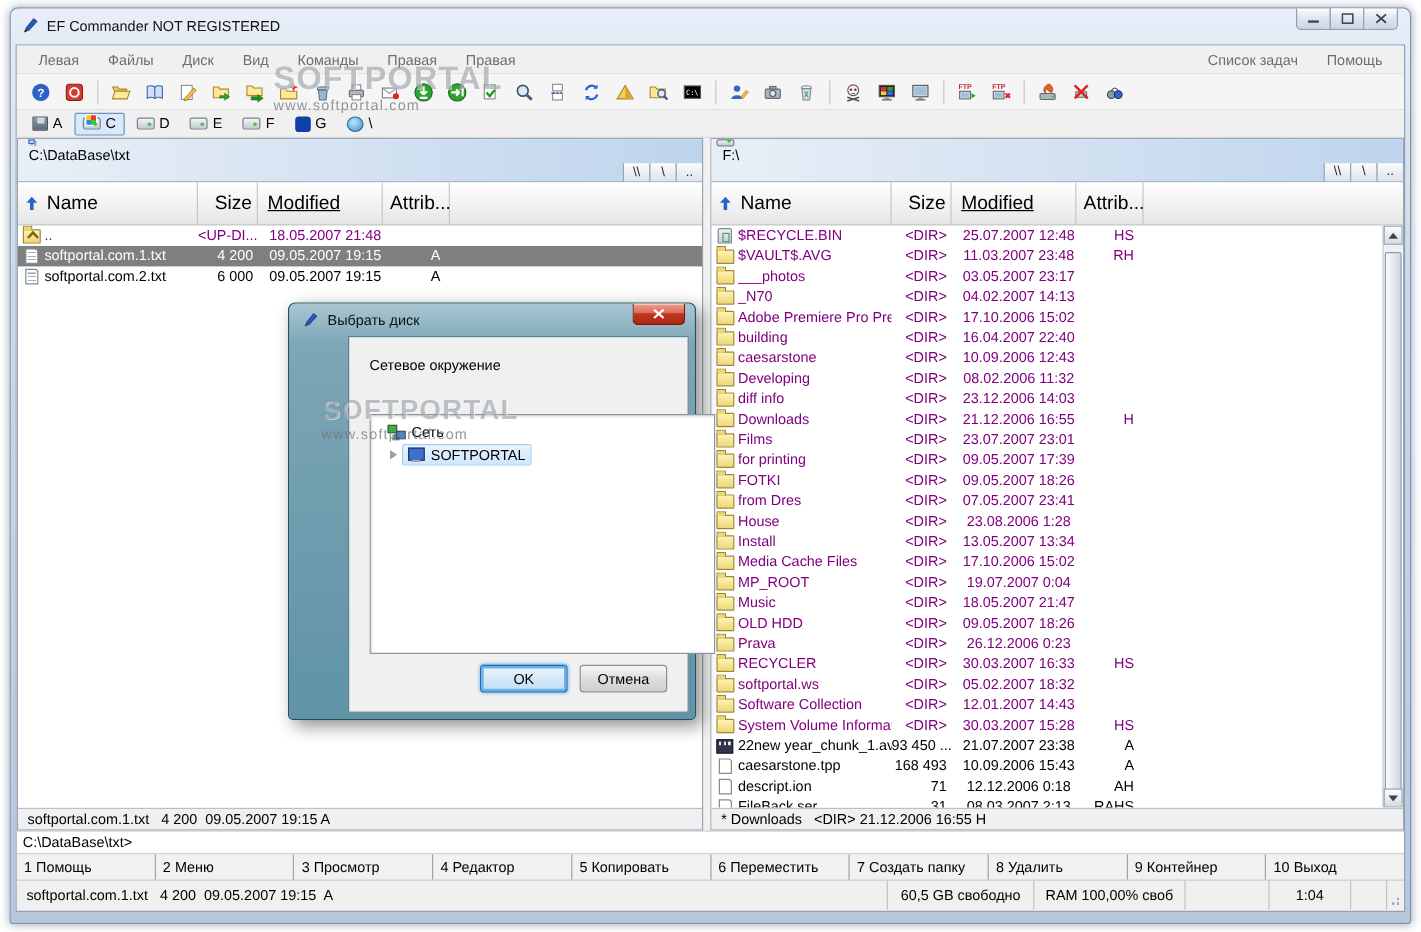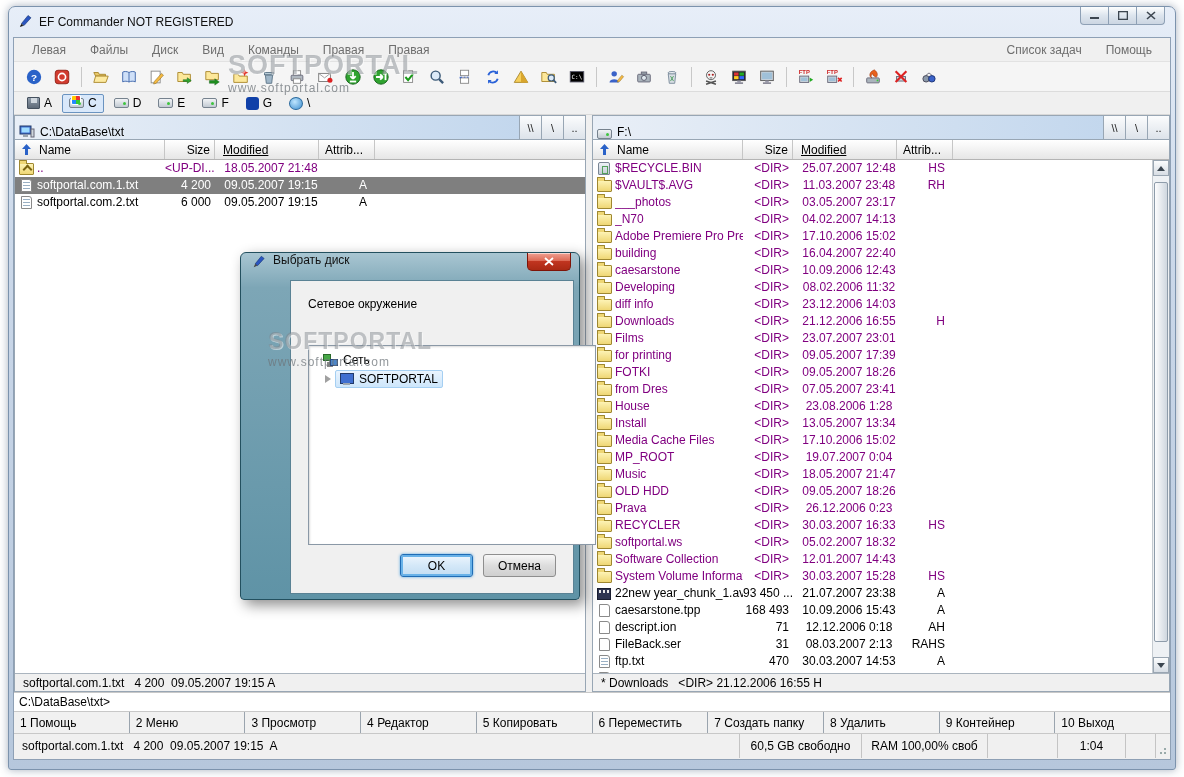--- a/index.html
+++ b/index.html
@@ -46,25 +46,25 @@
     background:conic-gradient(#e33 0 25%,#3c3 0 50%,#28f 0 75%,#fc0 0);border-radius:1px;box-shadow:0 0 0 1px #fff;}
   .di.hp{width:13px;height:13px;background:#1040a8;border-radius:3px;color:#fff;font-size:7px;font-weight:bold;text-align:center;line-height:13px;}
   .di.net{width:14px;height:13px;background:radial-gradient(circle at 40% 35%,#bfe6ff,#3e8ecf);border:1px solid #2a6a9e;border-radius:50%;}
 
   
   .panels{height:577px;display:flex;background:#f0f0f0;}
   .panel{border:1px solid #98a6b4;background:#fff;display:flex;flex-direction:column;position:relative;}
   .panel.left{width:572px;}
   .panel.right{width:578px;}
   .splitter{width:6px;background:#f0f0f0;}
-  .pathbar{height:24px;background:linear-gradient(90deg,#e9eff7,#bed4ec);display:flex;align-items:flex-end;font-size:12px;color:#000;padding-left:4px;border-bottom:1px solid #98a6b4;}
+  .pathbar{height:36px;background:linear-gradient(90deg,#e9eff7,#bed4ec);display:flex;align-items:flex-start;font-size:12px;color:#000;padding-left:4px;border-bottom:1px solid #98a6b4;flex-direction:column;}
   .pathtext{margin-left:5px;white-space:pre;}
   .pathbtns{margin-left:auto;display:flex;height:100%;}
   .pbtn{width:22px;border-left:1px solid #98a6b4;background:linear-gradient(180deg,#fbfcfd,#dde3ea);font-size:11px;display:flex;align-items:center;justify-content:center;color:#222;}
-  .hdr{height:20px;display:flex;background:linear-gradient(180deg,#ffffff,#e6e6e6);border-bottom:1px solid #b4b4b4;font-size:12px;color:#000;align-items:center;}
+  .hdr{height:36px;display:flex;background:linear-gradient(180deg,#ffffff,#e6e6e6);border-bottom:1px solid #b4b4b4;font-size:16px;color:#000;align-items:center;}
   .hdr span{height:100%;display:flex;align-items:center;}
   .h-icon{width:22px;justify-content:center;}
   .h-name{width:128px;border-right:1px solid #c6c6c6;padding-left:2px;}
   .h-size{width:50px;border-right:1px solid #c6c6c6;justify-content:flex-end;padding-right:4px;}
   .h-mod{width:104px;border-right:1px solid #c6c6c6;padding-left:8px;text-decoration:underline;}
   .h-attr{width:56px;border-right:1px solid #c6c6c6;padding-left:6px;}
   .h-fill{flex:1;}
   .list{flex:1;overflow:hidden;position:relative;background:#fff;}
   .row{height:17px;line-height:17px;display:flex;font-size:12px;white-space:pre;}
   .row.dir{color:#800080;}
@@ -116,21 +116,21 @@
   .grip i{display:block;width:8px;height:8px;background:
     radial-gradient(circle at 2px 6px,#9aa 1px,transparent 1.2px),
     radial-gradient(circle at 6px 6px,#9aa 1px,transparent 1.2px),
     radial-gradient(circle at 6px 2px,#9aa 1px,transparent 1.2px);}
 
   
   .dialog{position:absolute;left:240px;top:252px;width:340px;height:348px;z-index:50;
     background:linear-gradient(180deg,#a9c6d2 0%,#7da6b6 10%,#5f93a6 100%);
     border:1px solid #23505f;border-radius:6px 6px 4px 4px;
     box-shadow:5px 5px 14px rgba(0,0,0,.45);}
-  .dlg-title{height:27px;display:flex;align-items:flex-start;padding:0 10px;font-size:12px;color:#0a0a0a;position:relative;}
+  .dlg-title{height:27px;display:flex;align-items:center;padding:0 10px;font-size:12px;color:#0a0a0a;position:relative;}
   .dlg-title .title-text{margin-left:7px;}
   .dlg-close{position:absolute;right:8px;top:0;width:44px;height:18px;border:1px solid #7e1408;border-top:none;border-radius:0 0 5px 5px;
     background:linear-gradient(180deg,#f0a193 0%,#dd6a55 45%,#c03520 50%,#aa2914 100%);
     display:flex;align-items:center;justify-content:center;box-shadow:inset 0 1px 0 rgba(255,255,255,.55);}
   .dlg-body{position:absolute;left:5px;right:5px;top:27px;bottom:5px;background:#f0f0f0;border:1px solid #5a8294;margin-left:44px;}
   .dlg-label{font-size:12px;color:#000;margin:16px 0 0 17px;}
   .tree{position:absolute;left:17px;top:64px;width:288px;height:200px;background:#fff;border:1px solid #8a98a6;box-shadow:inset 1px 1px 2px rgba(0,0,0,.15);font-size:12px;padding-top:4px;}
   .trow{display:flex;align-items:center;height:19px;}
   .trow .lbl{margin-left:5px;color:#000;}
   .trow.child{padding-left:16px;}

